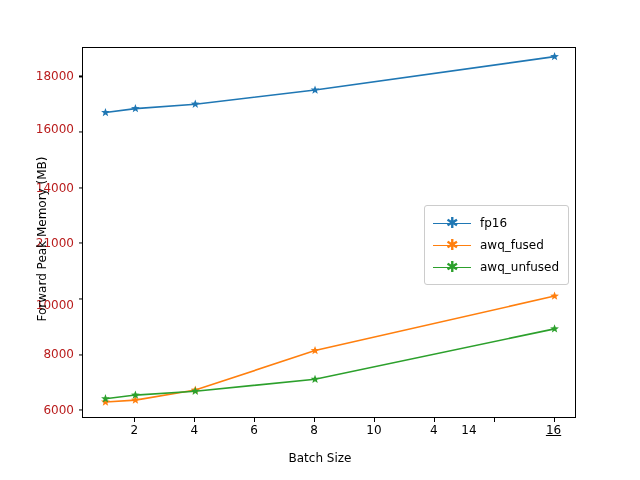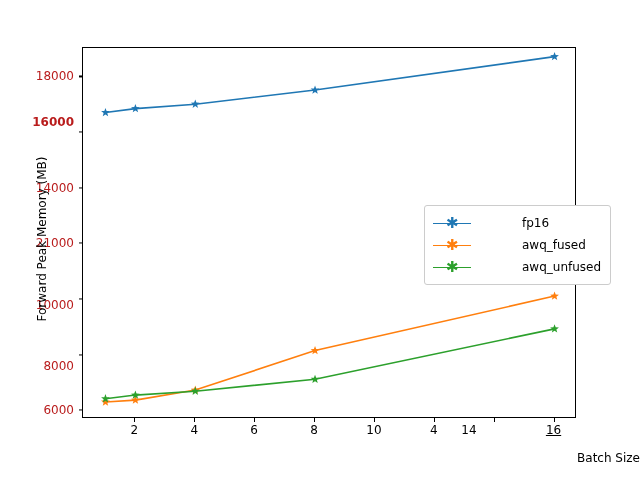--- a/index.html
+++ b/index.html
@@ -98,21 +98,21 @@
     color: #000000;
     transform: rotate(-90deg);
     transform-origin: center center;
     white-space: nowrap;
   }
   #xlabel {
     position: absolute;
     left: 0;
     top: 451px;
     width: 640px;
-    text-align: right;
+    text-align: center;
     font-size: 12px;
     color: #000000;
   }
   #legend {
     position: absolute;
     left: 424px;
     top: 205px;
     border: 1px solid #cccccc;
     border-radius: 3px;
     background: #ffffff;
@@ -142,41 +142,40 @@
     position: absolute;
     left: 13px;
     top: 0px;
     font-size: 15px;
     line-height: 14px;
   }
   .legend-label {
     font-size: 12px;
     color: #000000;
     white-space: nowrap;
-    margin-left: 42px;
   }
 </style>
 </head>
 <body>
 
 <div id="figure">
 
 
   <div class="ytick-wrap" id="ticks-layer">
       <div class="ytick-label-pos" style="top: 410.213px; text-align: right;">6000</div>
       <div class="ytick-mark" style="top: 410.213px;"></div>
-      <div class="ytick-label-pos" style="top: 366px;">8000</div>
+      <div class="ytick-label-pos" style="top: 354px;">8000</div>
       <div class="ytick-mark" style="top: 354.591px;"></div>
       <div class="ytick-label-pos" style="top: 305px;">10000</div>
       <div class="ytick-mark" style="top: 298.969px;"></div>
       <div class="ytick-label-pos" style="top: 243.346px;">21000</div>
       <div class="ytick-mark" style="top: 243.346px;"></div>
       <div class="ytick-label-pos" style="top: 187.724px;">14000</div>
       <div class="ytick-mark" style="top: 187.724px;"></div>
-      <div class="ytick-label-pos" style="top: 122px; font-weight: bold;">16000</div>
+      <div class="ytick-label-pos" style="top: 129px;">16000</div>
       <div class="ytick-mark" style="top: 132.102px;"></div>
       <div class="ytick-label-pos" style="top: 76.4798px;">18000</div>
       <div class="ytick-mark" style="top: 76.4798px;"></div>
       <div class="xtick-label-pos" style="left: 134.394px;">2</div>
       <div class="xtick-mark" style="left: 134.394px;"></div>
       <div class="xtick-label-pos" style="left: 194.273px;">4</div>
       <div class="xtick-mark" style="left: 194.273px;"></div>
       <div class="xtick-label-pos" style="left: 254.152px;">6</div>
       <div class="xtick-mark" style="left: 254.152px;"></div>
       <div class="xtick-label-pos" style="left: 314.03px;">8</div>

